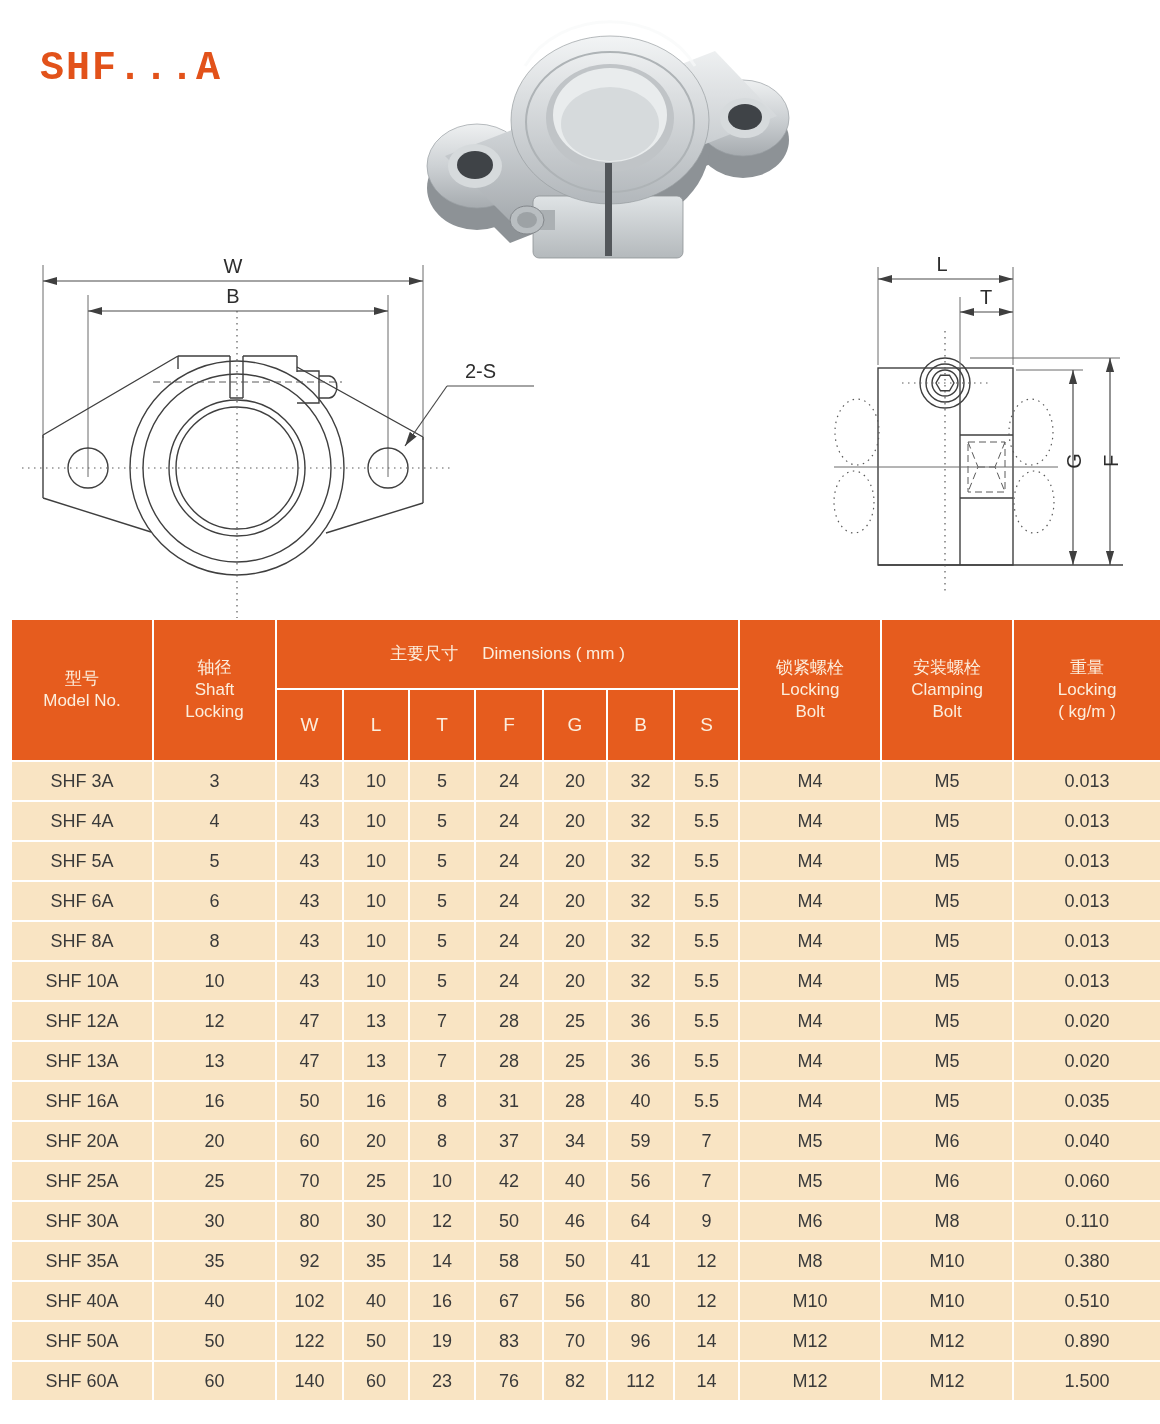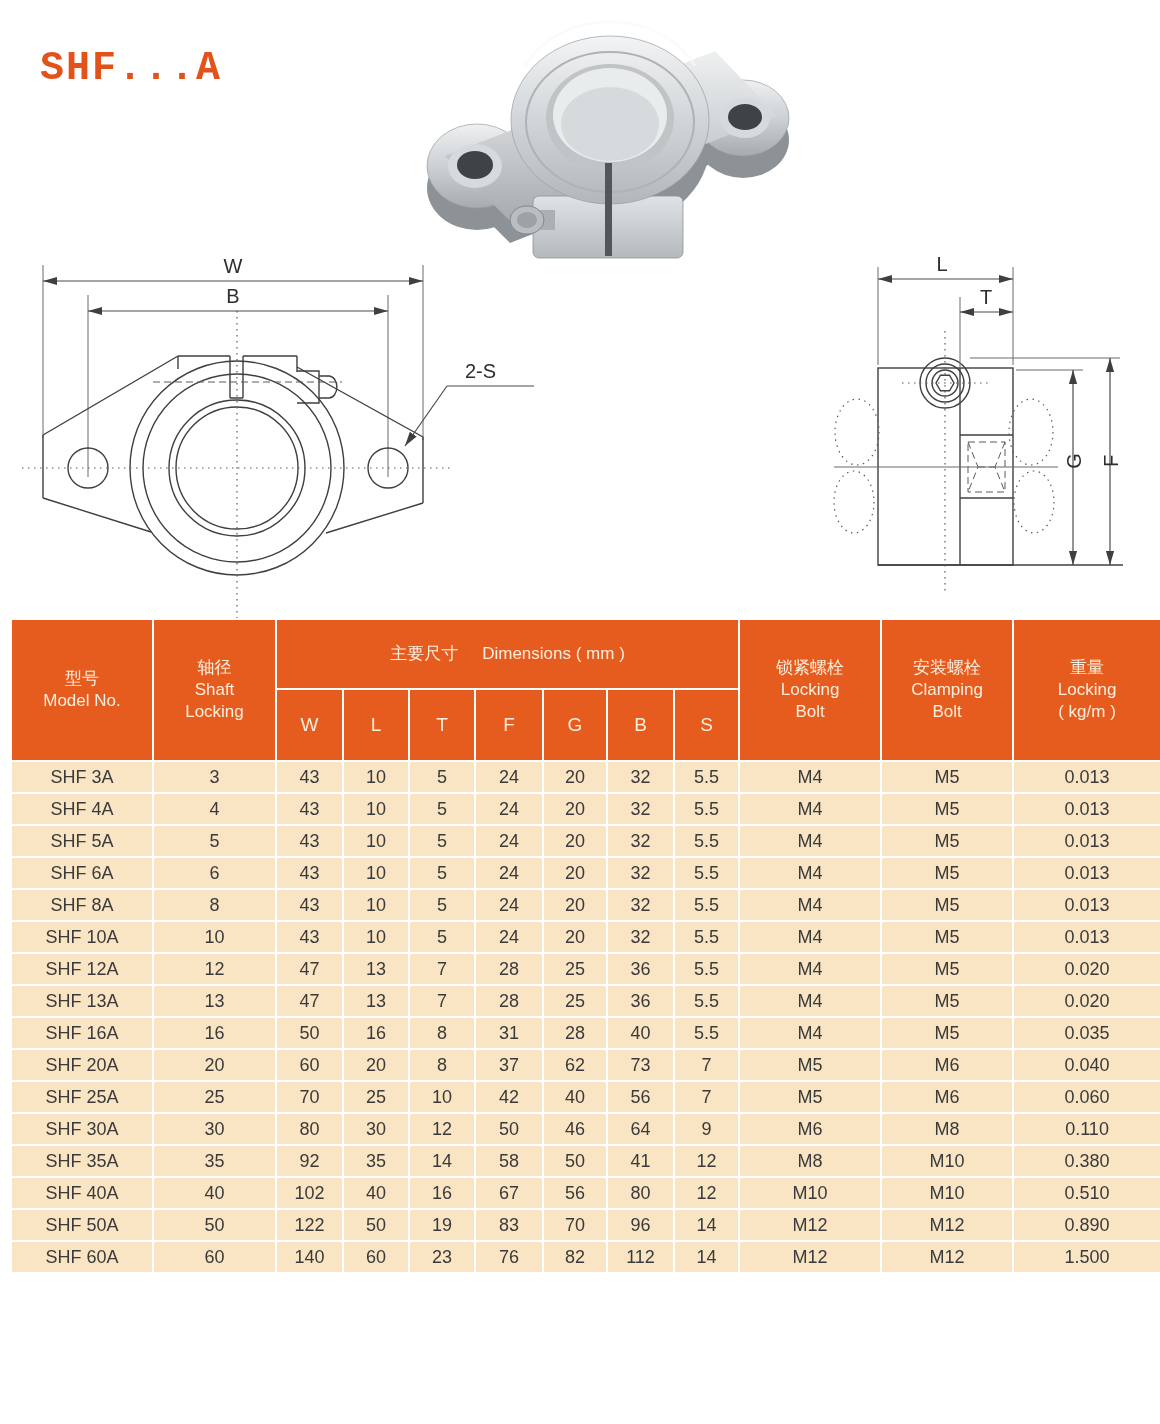--- a/index.html
+++ b/index.html
@@ -35,21 +35,21 @@
   .spec-table th,.spec-table td{
     border:2px solid #ffffff;text-align:center;vertical-align:middle;padding:0;
   }
   .spec-table th{
     background:var(--accent);color:var(--headtext);
     font-weight:normal;font-size:17px;line-height:1.3;
   }
   .spec-table thead tr.h1{height:70px;}
   .spec-table thead tr.h2{height:72px;}
   .spec-table thead tr.h2 th{font-size:19px;}
-  .spec-table tbody tr{height:32px;}
+  .spec-table tbody tr{height:40px;}
   .spec-table td{
     background:var(--rowbg);color:var(--celltext);font-size:18px;
   }
   .hline{display:block;}
   .dims-en{margin-left:24px;}
 </style>
 </head>
 <body>
 
 <div>
@@ -391,22 +391,22 @@
           <td>M5</td>
           <td>0.035</td>
         </tr>
         <tr>
           <td>SHF 20A</td>
           <td>20</td>
           <td>60</td>
           <td>20</td>
           <td>8</td>
           <td>37</td>
-          <td>62</td>
-          <td>73</td>
+          <td>34</td>
+          <td>59</td>
           <td>7</td>
           <td>M5</td>
           <td>M6</td>
           <td>0.040</td>
         </tr>
         <tr>
           <td>SHF 25A</td>
           <td>25</td>
           <td>70</td>
           <td>25</td>

